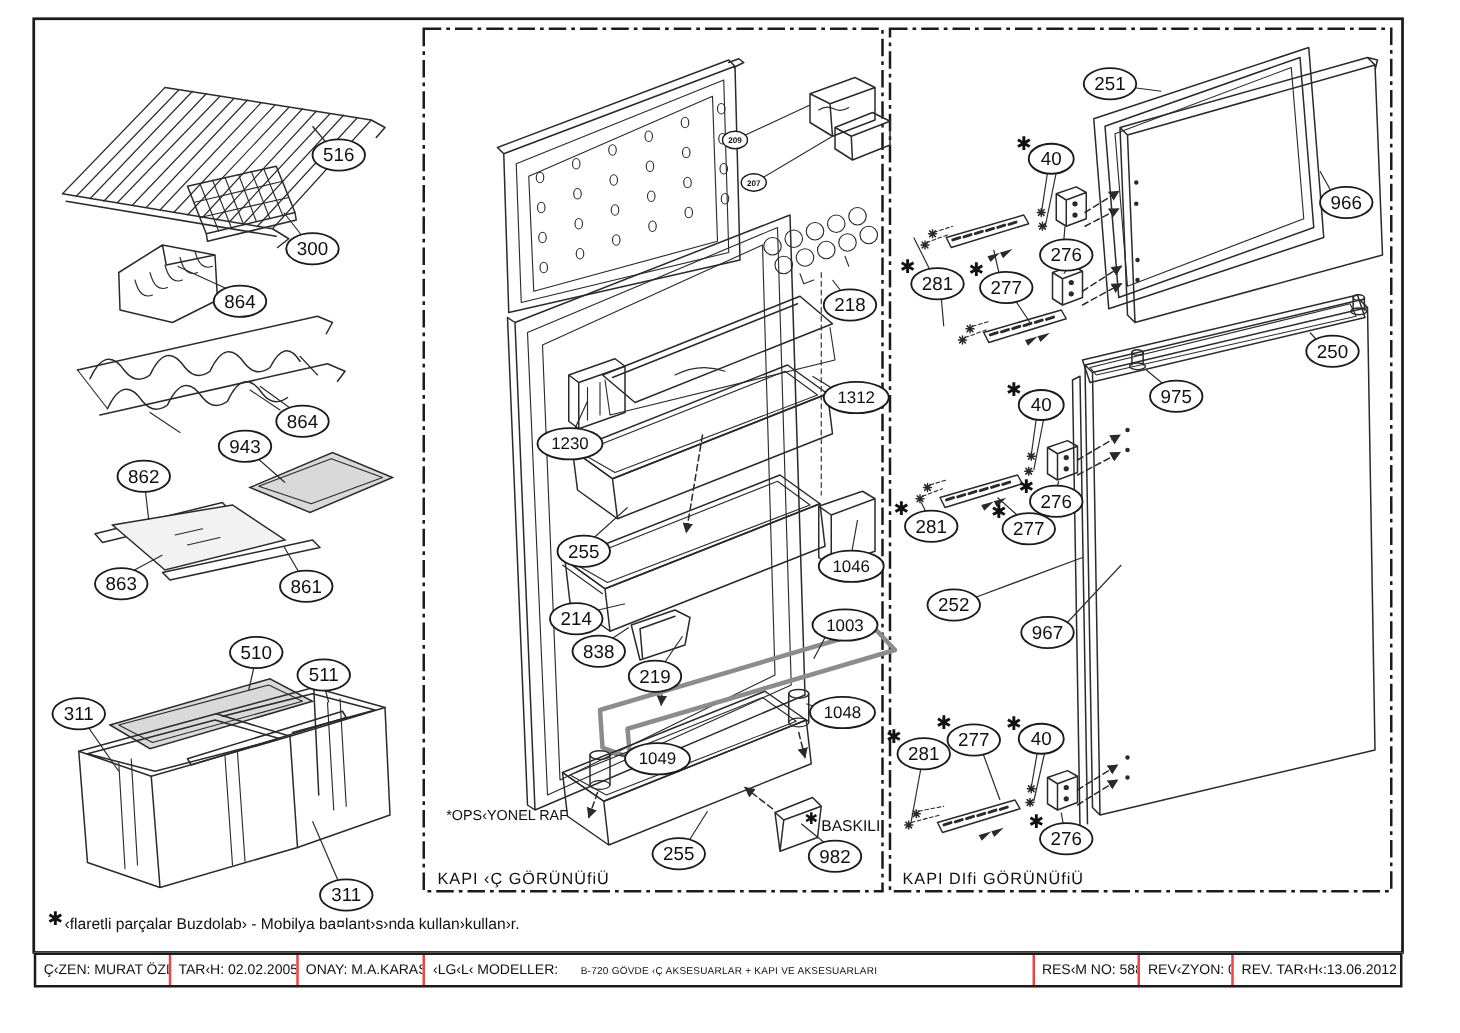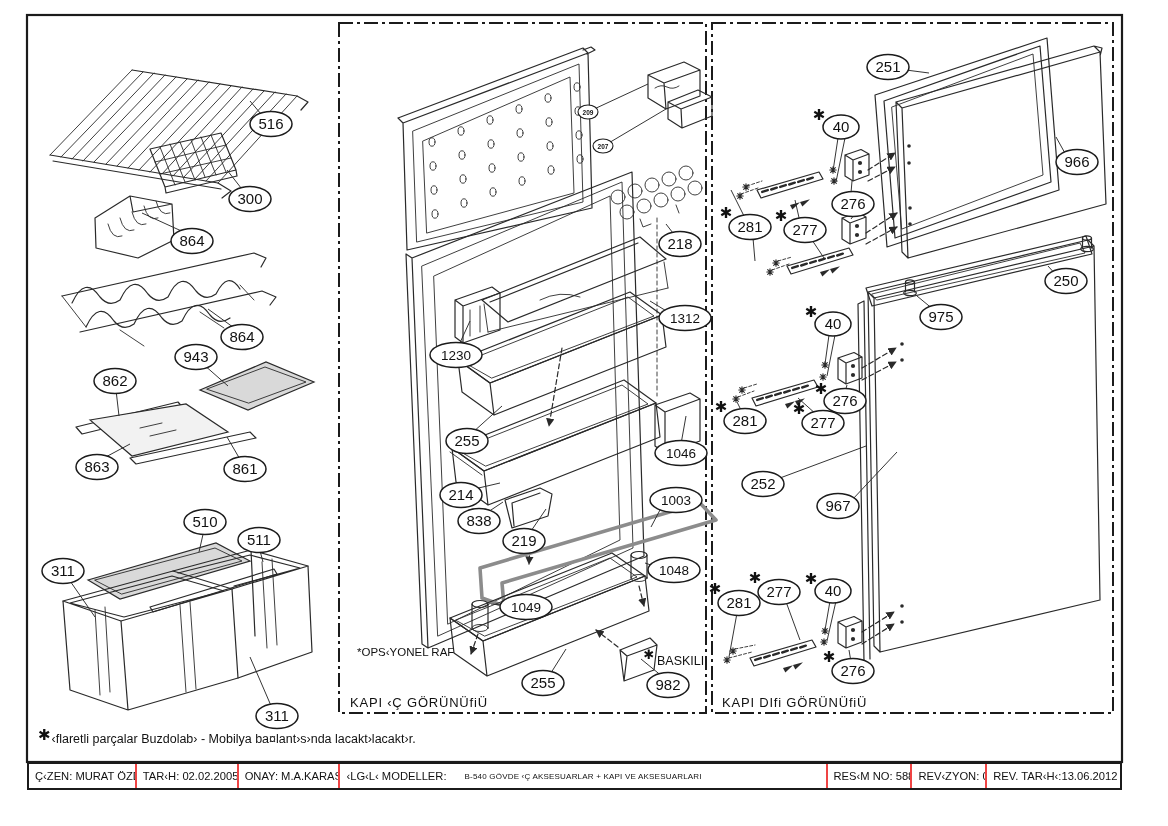--- a/index.html
+++ b/index.html
@@ -542,28 +542,28 @@
       </g>
 
 <text class="note" x="357" y="656">*OPS‹YONEL RAF</text>
 <text class="star" x="649" y="659">✱</text>
 <text class="note2" x="657" y="665">BASKILI</text>
 <text class="cap" x="350" y="707">KAPI ‹Ç GÖRÜNÜfiÜ</text>
 <text class="cap" x="722" y="707">KAPI DIfi GÖRÜNÜfiÜ</text>
 </svg>
 
 <div class="footnote">
-  <span class="fstar">✱</span><span>‹flaretli parçalar Buzdolab› - Mobilya ba¤lant›s›nda lacakt›lacakt›r.</span>
+  <span class="fstar">✱</span><span>‹flaretli parçalar Buzdolab› - Mobilya ba¤lant›s›nda kullan›kullan›r.</span>
 </div>
 
 <div class="titleblock">
   <div class="tb-cell" style="width:106px">Ç‹ZEN: MURAT ÖZDEN</div>
   <div class="tb-cell" style="width:102px">TAR‹H: 02.02.2005</div>
   <div class="tb-cell" style="width:102px">ONAY: M.A.KARASU</div>
   <div class="tb-cell" style="width:488px">
     <span>‹LG‹L‹ MODELLER:</span>
-    <span class="tb-val">B-540 GÖVDE ‹Ç AKSESUARLAR + KAPI VE AKSESUARLARI</span>
+    <span class="tb-val">B-720 GÖVDE ‹Ç AKSESUARLAR + KAPI VE AKSESUARLARI</span>
   </div>
   <div class="tb-cell" style="width:85px">RES‹M NO: 588</div>
   <div class="tb-cell" style="width:75px">REV‹ZYON: 03</div>
   <div class="tb-cell" style="width:135px">REV. TAR‹H‹:13.06.2012</div>
 </div>
 </div>
 
 </body></html>

